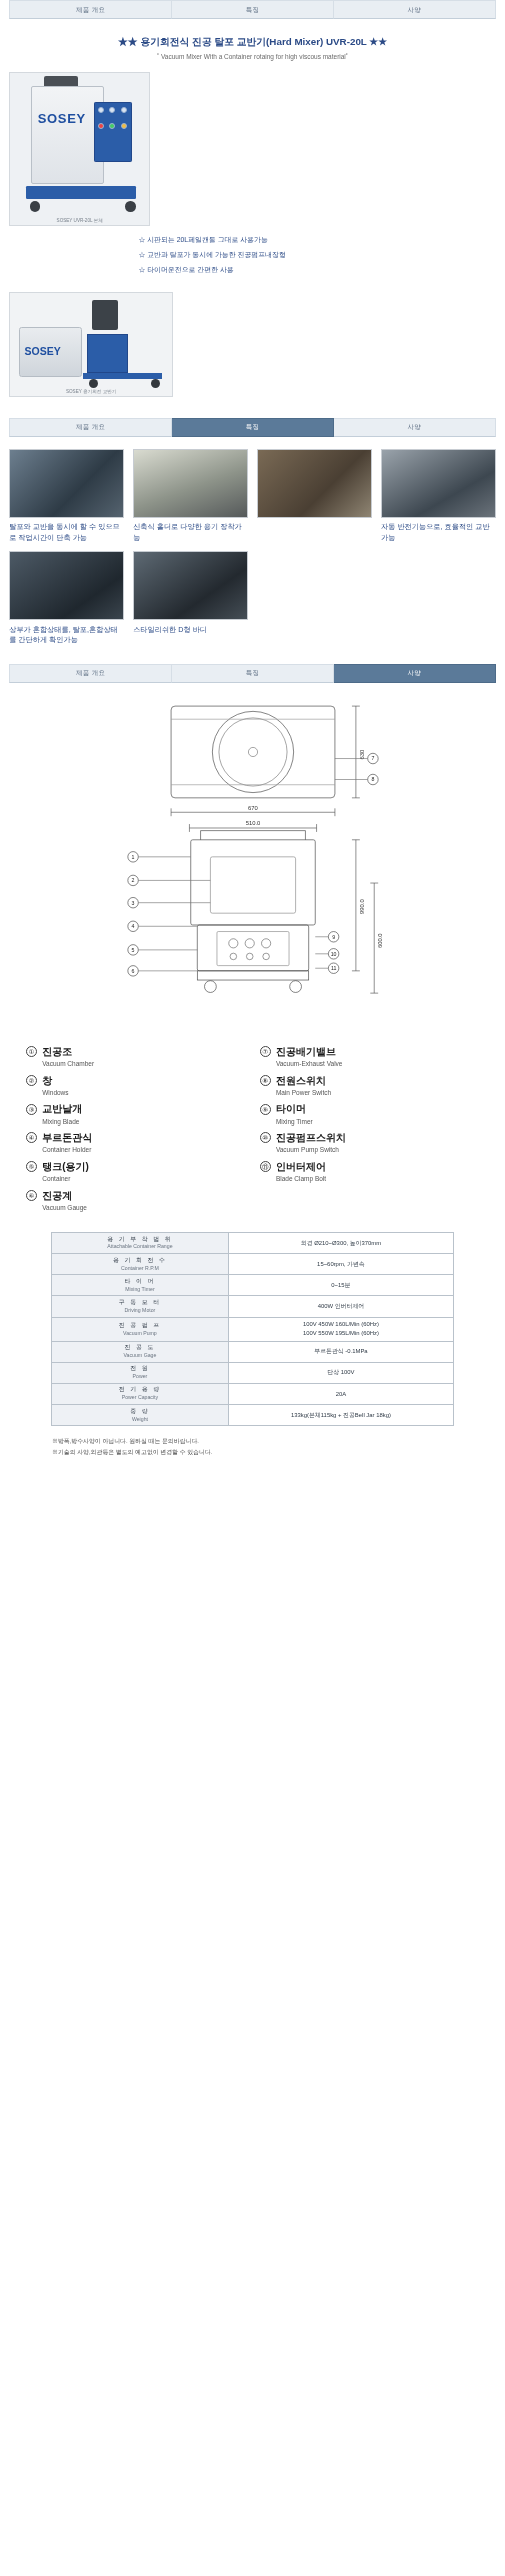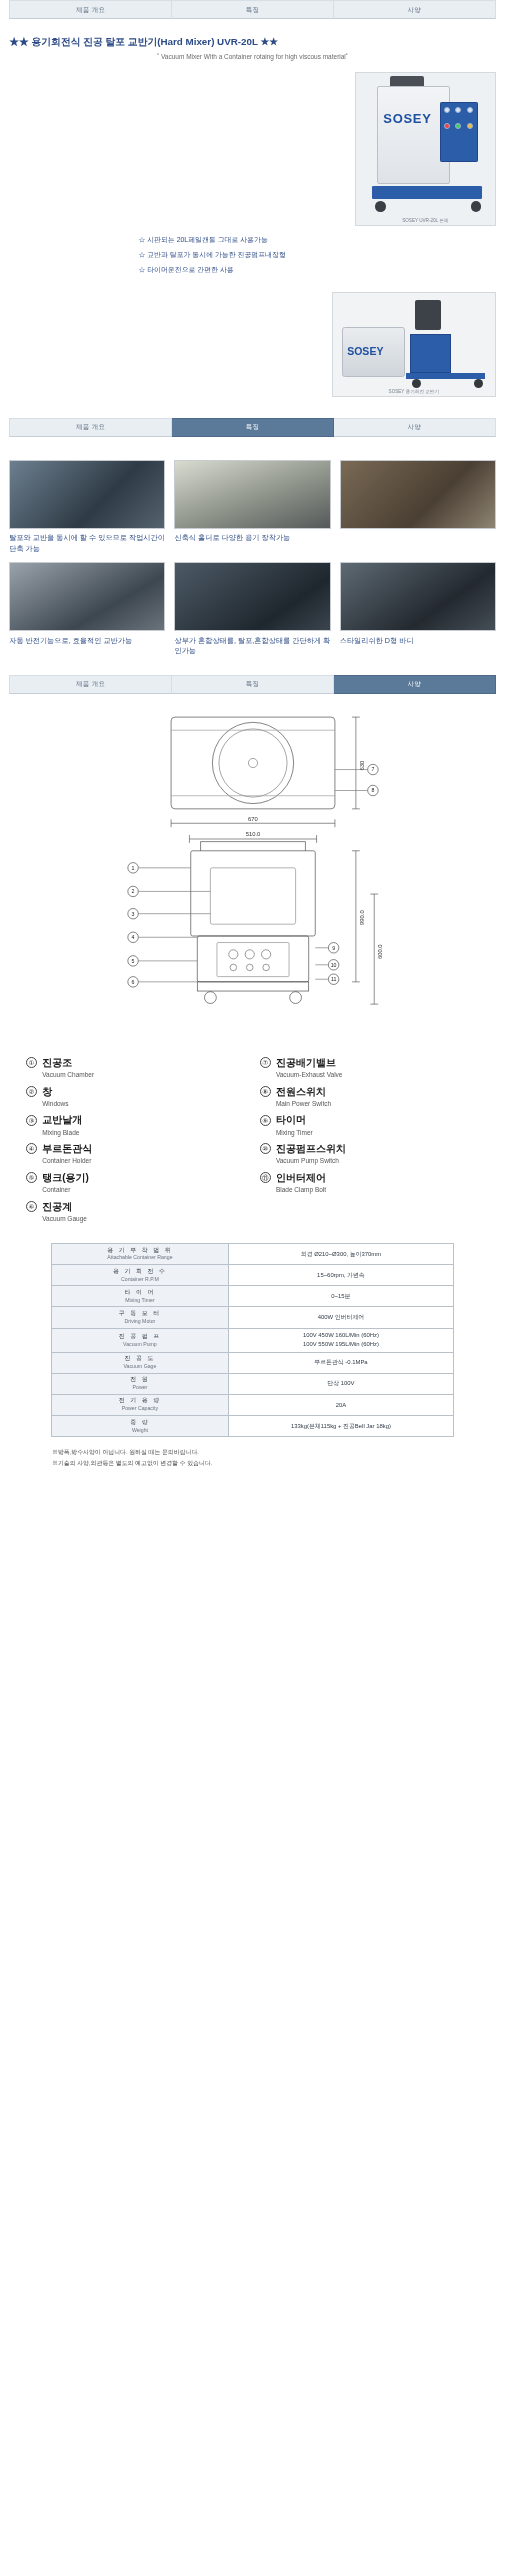--- a/index.html
+++ b/index.html
@@ -33,32 +33,33 @@
   .tabbar .tab + .tab { border-left: none; }
   .tabbar .tab.active {
     background: #5b7a99;
     color: #ffffff;
     border-color: #4d6b89;
   }
 
   
   .sec { padding: 0 9.2px; }
   .headline {
+    text-align: center;
     color: #2b4a86;
     font-size: 9.8px;
     font-weight: bold;
     margin: 17px 0 3.9px;
   }
   .subline {
     text-align: center;
     color: #6a6a6a;
     font-size: 6.5px;
     margin: 0 0 11.8px;
   }
-  .hero-wrap { display: flex; justify-content: flex-end; margin-bottom: 9.2px; }
+  .hero-wrap { display: flex; justify-content: flex-start; margin-bottom: 9.2px; }
   .bullets {
     width: 236px;
     margin: 3.9px auto 17px;
     padding-left: 3.9px;
   }
   .bullets li {
     list-style: none;
     font-size: 6.9px;
     color: #2b4a86;
     margin: 4.6px 0;
@@ -91,24 +92,23 @@
   .m2-drum { position:absolute; left:9.2px; top:34px; width:63px; height:50px; background:linear-gradient(180deg,#e9ecef,#cfd5db); border:0.7px solid #b5bcc4; border-radius:2.6px;}
   .m2-logo { position:absolute; left:14.4px; top:52px; font-size:10.5px; font-weight:bold; color:#1f4fa0;}
   .m2-motor { position:absolute; left:82px; top:7.9px; width:26px; height:30px; background:#3c4248; border-radius:2px;}
   .m2-panel { position:absolute; left:77px; top:41px; width:41px; height:39px; background:#2b5da8; border:0.7px solid #21478a;}
   .m2-frame { position:absolute; left:73px; top:80px; width:79px; height:6.5px; background:#2b5da8;}
   .m2-wheel { position:absolute; width:9.2px;height:9.2px;border-radius:50%;background:#33383d; top:86px;}
 
   
   .grid2 {
     display: grid;
-    grid-template-columns: 1fr 1fr 1fr;
+    grid-template-columns: 1fr 1fr 1fr 1fr;
     gap: 6.5px 9.2px;
     padding: 11.8px 9.2px 17px;
-    margin-top: 11px;
   }
   .cell .ph { width: 100%; height: 69px; border:0.7px solid #c7ccd2; }
   .cell .cap {
     font-size: 7.2px;
     color: #2b4a86;
     line-height: 1.5;
     margin-top: 4.6px;
     min-height: 22px;
   }
   

